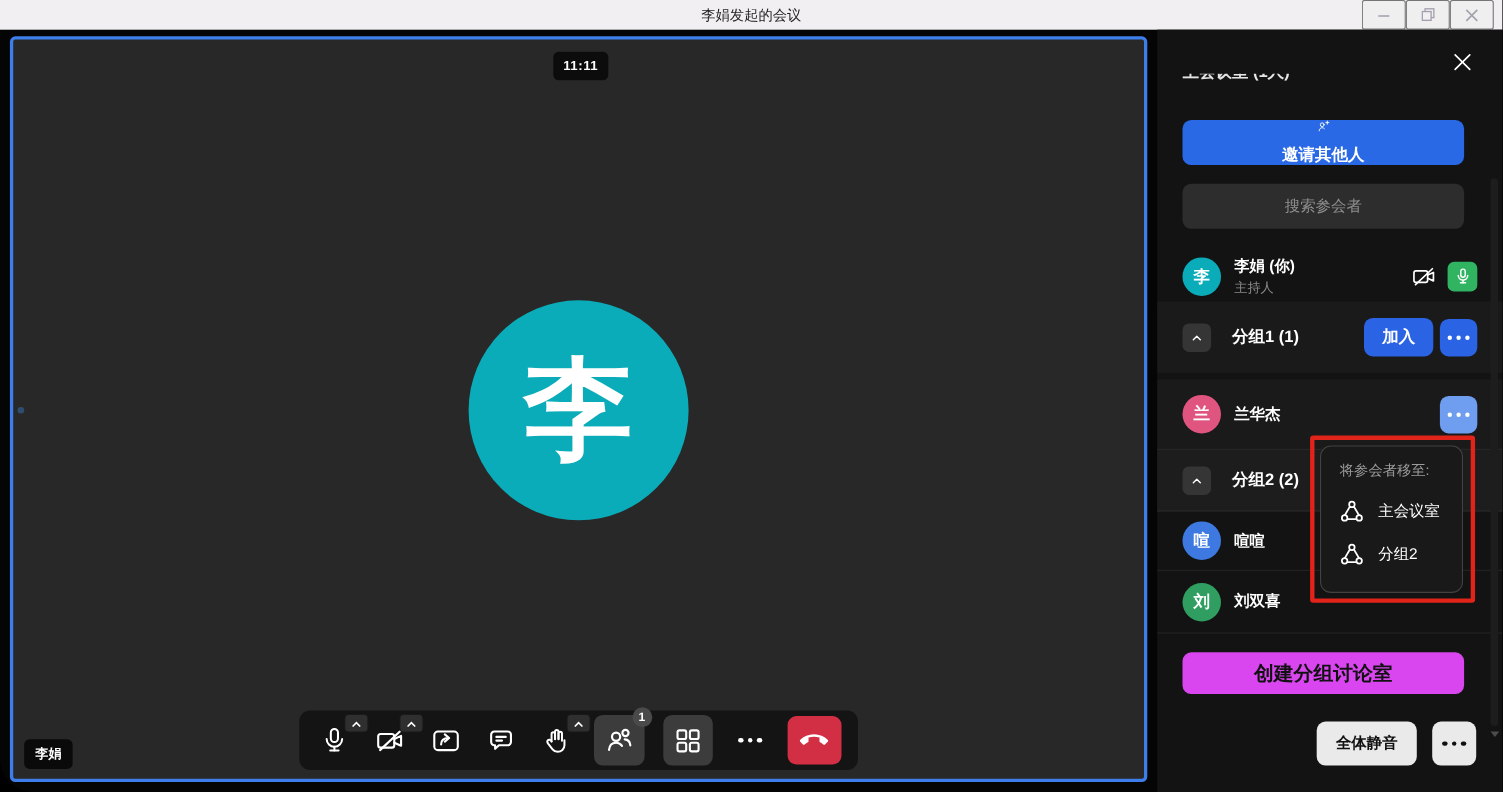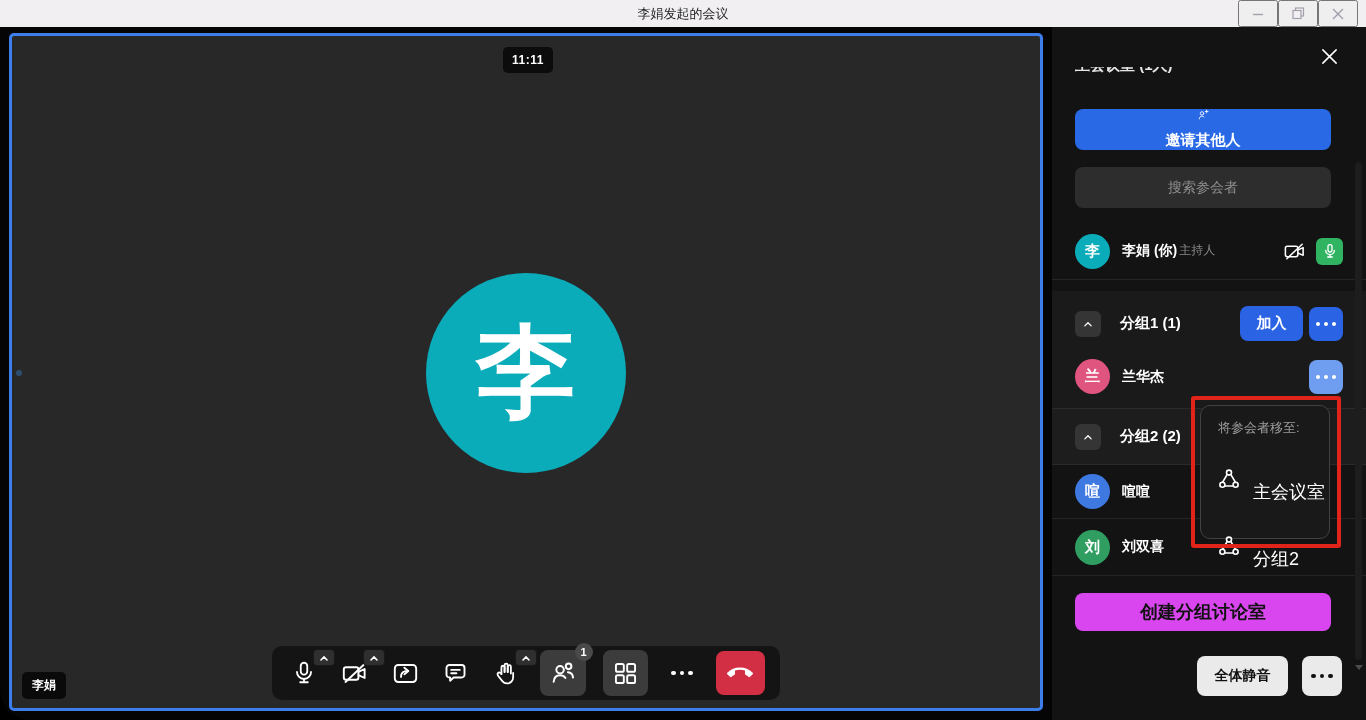--- a/index.html
+++ b/index.html
@@ -48,31 +48,31 @@
   .clipped-header span { display:block; margin-top:-11px; font-size:15px; font-weight:bold; color:#e6e6e6; white-space:nowrap; }
   .invite-btn { position:absolute; top:82px; left:23px; width:256px; height:41px; background:#2969e5;
     border:none; border-radius:8px; color:#fff; font-size:15px; font-weight:bold;
     display:flex; align-items:center; justify-content:center; gap:10px; cursor:pointer;flex-direction:column; }
   .search-btn { position:absolute; top:140px; left:23px; width:256px; height:41px; background:#2d2d2d;
     border:none; border-radius:8px; color:#8e8e8e; font-size:14px;
     display:flex; align-items:center; justify-content:center; cursor:pointer; }
 
   .row { position:absolute; left:0; width:314px; display:flex; align-items:center; padding:0 23px; }
   .row-self   { top:196px; height:57px; border-bottom:1px solid #252525; }
-  .row-g1head { top:264px; height:65px; background:#1a1a1a;align-items:center; }
+  .row-g1head { top:247px; height:65px; background:#1a1a1a;align-items:center; }
   .row-g1m0   { top:318px; height:64px; background:#1a1a1a; border-bottom:1px solid #2a2a2a; }
   .row-g2head { top:382px; height:56px; background:#1d1d1d; border-bottom:1px solid #2a2a2a; }
   .row-g2m0   { top:438px; height:54px; border-bottom:1px solid #242424; }
   .row-g2m1   { top:492px; height:57px; border-bottom:1px solid #242424; }
 
   .avatar-sm { width:35px; height:35px; border-radius:50%; color:#fff; font-size:15px; font-weight:bold;
     display:flex; align-items:center; justify-content:center; flex:none; }
   .av-teal { background:#0bacba; } .av-pink { background:#e05480; }
   .av-blue { background:#3d79e1; } .av-green { background:#2f9e60; }
-  .p-meta { margin-left:12px; display:flex; flex-direction:row; gap:2px; }
+  .p-meta { margin-left:12px; display:flex; flex-direction:column; gap:2px; }
   .p-name { color:#fff; font-size:14px; font-weight:bold; }
   .p-role { color:#8a8a8a; font-size:12px; }
   .row-right { margin-left:auto; display:flex; align-items:center; gap:10px; }
   .mic-green { width:27px; height:27px; border-radius:6px; background:#30b462; border:none;
     display:flex; align-items:center; justify-content:center; cursor:pointer; }
 
   .chev-btn { width:26px; height:26px; border-radius:6px; background:#353535; border:none;
     display:flex; align-items:center; justify-content:center; cursor:pointer; flex:none; }
   .group-label { color:#fff; font-size:15px; font-weight:bold; margin-left:19px; }
   .join-btn { width:63px; height:35px; border-radius:8px; background:#2a63e4; border:none;
@@ -92,21 +92,21 @@
 
   .scrollbar { position:absolute; right:4px; top:135px; width:7px; height:498px; background:#1d1d1d; border-radius:4px; }
   .scrollbar .arrow { position:absolute; bottom:-10px; left:0; width:0; height:0;
     border-left:4px solid transparent; border-right:4px solid transparent; border-top:5px solid #4c4c4c; }
 
   
   .popup { position:absolute; left:148px; top:378px; width:130px; height:134px; background:#191919;
     border:1px solid #414141; border-radius:10px; padding:13px 0 0 17px; z-index:5; }
   .popup-title { color:#9c9c9c; font-size:13px; }
   .popup-item { display:flex; align-items:center; gap:13px; margin-top:17px; cursor:pointer; }
-  .popup-item .lbl { color:#fff; font-size:18px;margin-top:26px; }
+  .popup-item .lbl { color:#fff; font-size:14px; }
   .annotation { position:absolute; left:139px; top:369px; width:150px; height:152px;
     border:4px solid #e02419; border-radius:3px; z-index:6; pointer-events:none; }
 
   svg { display:block; }
 </style>
 </head>
 <body>
 
 <div class="app">
 

